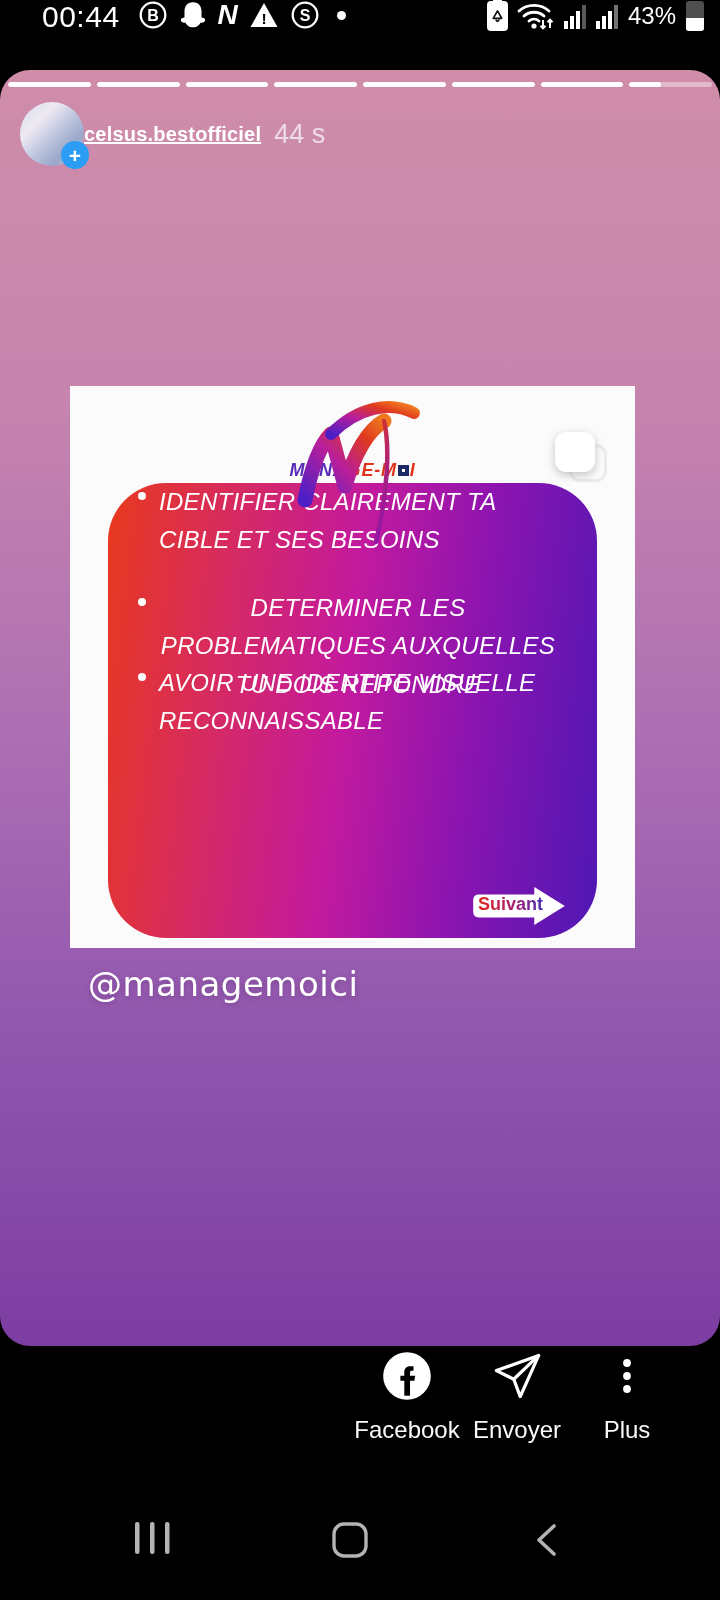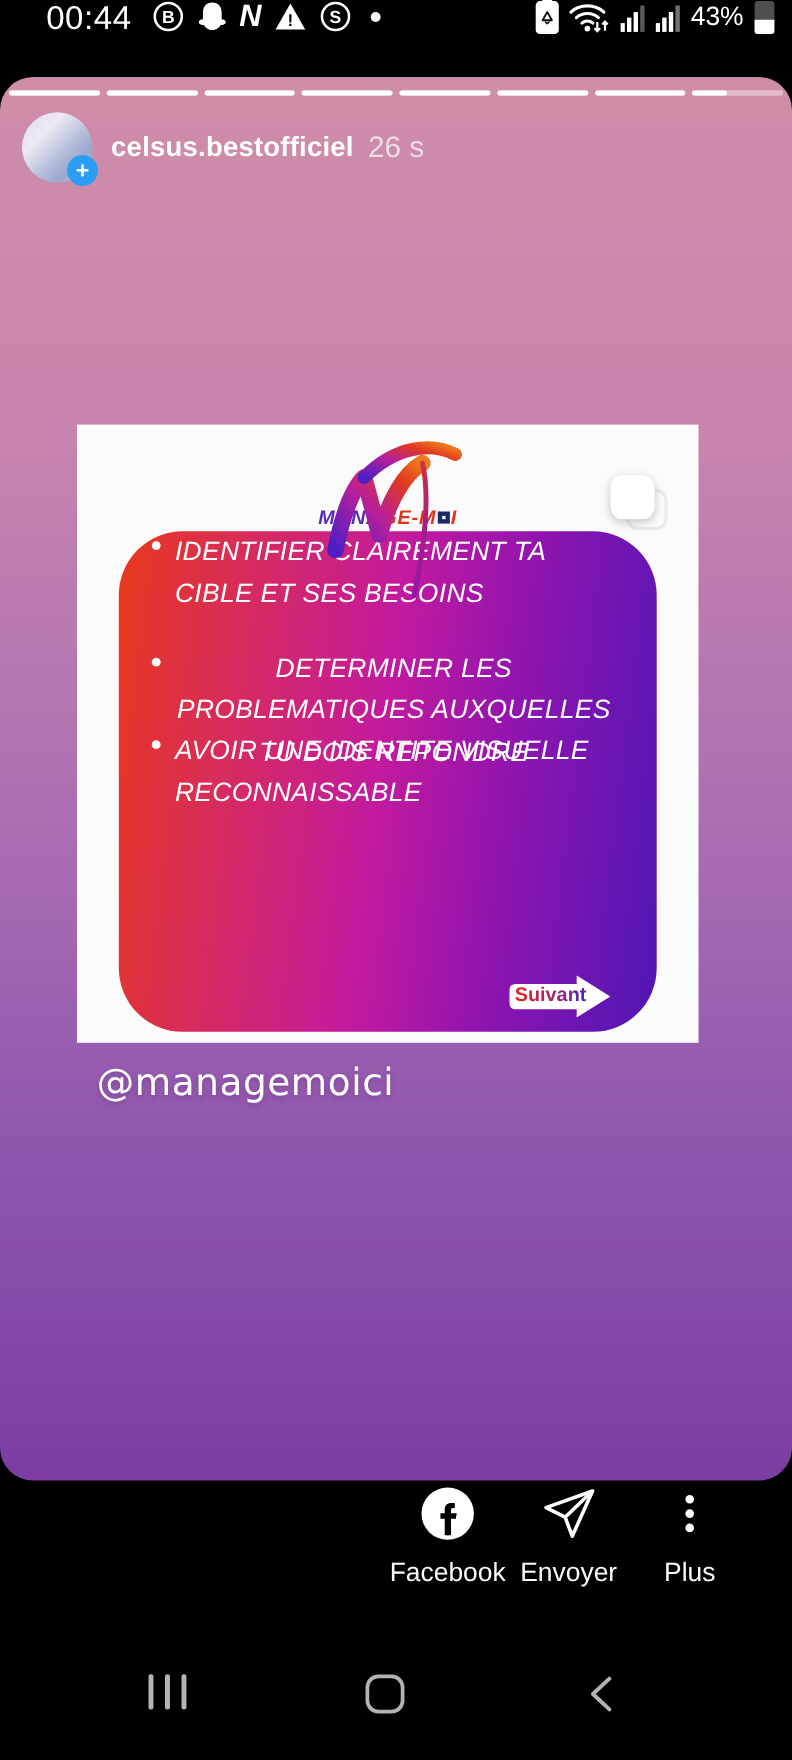--- a/index.html
+++ b/index.html
@@ -34,21 +34,21 @@
   .seg { flex:1; height:4.5px; background:rgba(255,255,255,0.40); border-radius:3px; overflow:hidden; }
   .seg-fill { height:100%; background:#fff; border-radius:3px; }
 
   .story-header { position:absolute; top:32px; left:20px; display:flex; align-items:center; }
   .avatar-wrap { position:relative; width:64px; height:64px; }
   .avatar { width:64px; height:64px; border-radius:50%;
             background:linear-gradient(135deg,#d7dcee 0%,#eee9f2 30%,#b9c3dd 55%,#9aa6cb 75%,#cfd4e6 100%); }
   .add-badge { position:absolute; right:-5px; bottom:-3px; width:28px; height:28px; border-radius:50%;
                background:#2b9df4; color:#fff; display:flex; align-items:center; justify-content:center;
                font-size:21px; font-weight:700; line-height:1; }
-  .username { margin-left:17px; font-size:25px; font-weight:700; color:#fff; letter-spacing:0.2px; }
+  .username { font-size:20px; font-weight:700; color:#fff; letter-spacing:0.2px;text-decoration:underline; }
   .timestamp { margin-left:13px; font-size:27px; color:rgba(245,240,245,0.8); }
 
   
   .post-card { position:absolute; top:316px; left:70px; width:565px; height:562px; background:#fcfbfb; }
   .logo-svg { position:absolute; top:6px; left:50%; transform:translateX(-50%); width:150px; height:170px;
               overflow:visible; z-index:3; pointer-events:none; }
   .brand-line { position:absolute; top:74px; left:0; width:100%; text-align:center; z-index:2;
                 font-style:italic; font-weight:800; font-size:18px; letter-spacing:0.8px; }
   .brand-p1 { color:#5a2cb8; }
   .brand-p2 { color:#e0331c; }
@@ -72,21 +72,21 @@
   .bullet-item:nth-of-type(2) { top:106px; }
   .bullet-item:nth-of-type(3) { top:181px; }
   .bullet-item:nth-of-type(4) { top:267px; }
   .bullet-item:nth-of-type(5) { top:360px;flex-direction:column; }
   .bdot { flex:none; width:8px; height:8px; border-radius:50%; background:#fff; margin:9px 13px 0 0; }
   .btext { flex:1; font-size:24px; line-height:1.6; font-weight:500; letter-spacing:0.3px; }
   .bullet-item:nth-of-type(2) .btext,
   .bullet-item:nth-of-type(4) .btext,
   .bullet-item:nth-of-type(5) .btext { text-align:center; padding-right:14px; }
 
-  .suivant { position:absolute; right:38px; top:402px; width:100px; height:42px; font-style:normal; }
+  .suivant { position:absolute; right:28px; top:402px; width:100px; height:42px; font-style:normal; }
   .suivant-label { position:absolute; left:9px; top:9px; font-size:18px; font-weight:800;
                    background:linear-gradient(90deg,#e3261c 0%,#a91f6e 55%,#442bb0 100%);
                    -webkit-background-clip:text; background-clip:text; color:transparent; }
 
   .mention { position:absolute; top:894px; left:88px; font-size:34px; font-weight:500; color:#fff;
              font-family:"DejaVu Sans", sans-serif; letter-spacing:0.5px;
              text-shadow:0 2px 5px rgba(80,35,100,0.35); }
 
   
   .action { position:absolute; top:1348px; width:112px; text-align:center; color:#fafafa; }
@@ -190,21 +190,21 @@
           <div class="seg-fill" style="width: 38%;"></div>
         </div>
       </div>
 
     <div class="story-header">
       <div class="avatar-wrap">
         <div class="avatar"></div>
         <div class="add-badge">+</div>
       </div>
       <span class="username">celsus.bestofficiel</span>
-      <span class="timestamp">26 s</span>
+      <span class="timestamp">44 s</span>
     </div>
 
     <div class="post-card">
 
       <svg class="logo-svg" viewBox="0 0 150 170">
         <defs>
           <linearGradient id="lgm" x1="0" y1="1" x2="1" y2="0">
             <stop offset="0" stop-color="#4c1fc6"></stop>
             <stop offset="0.45" stop-color="#b81f9a"></stop>
             <stop offset="0.78" stop-color="#e0391f"></stop>

